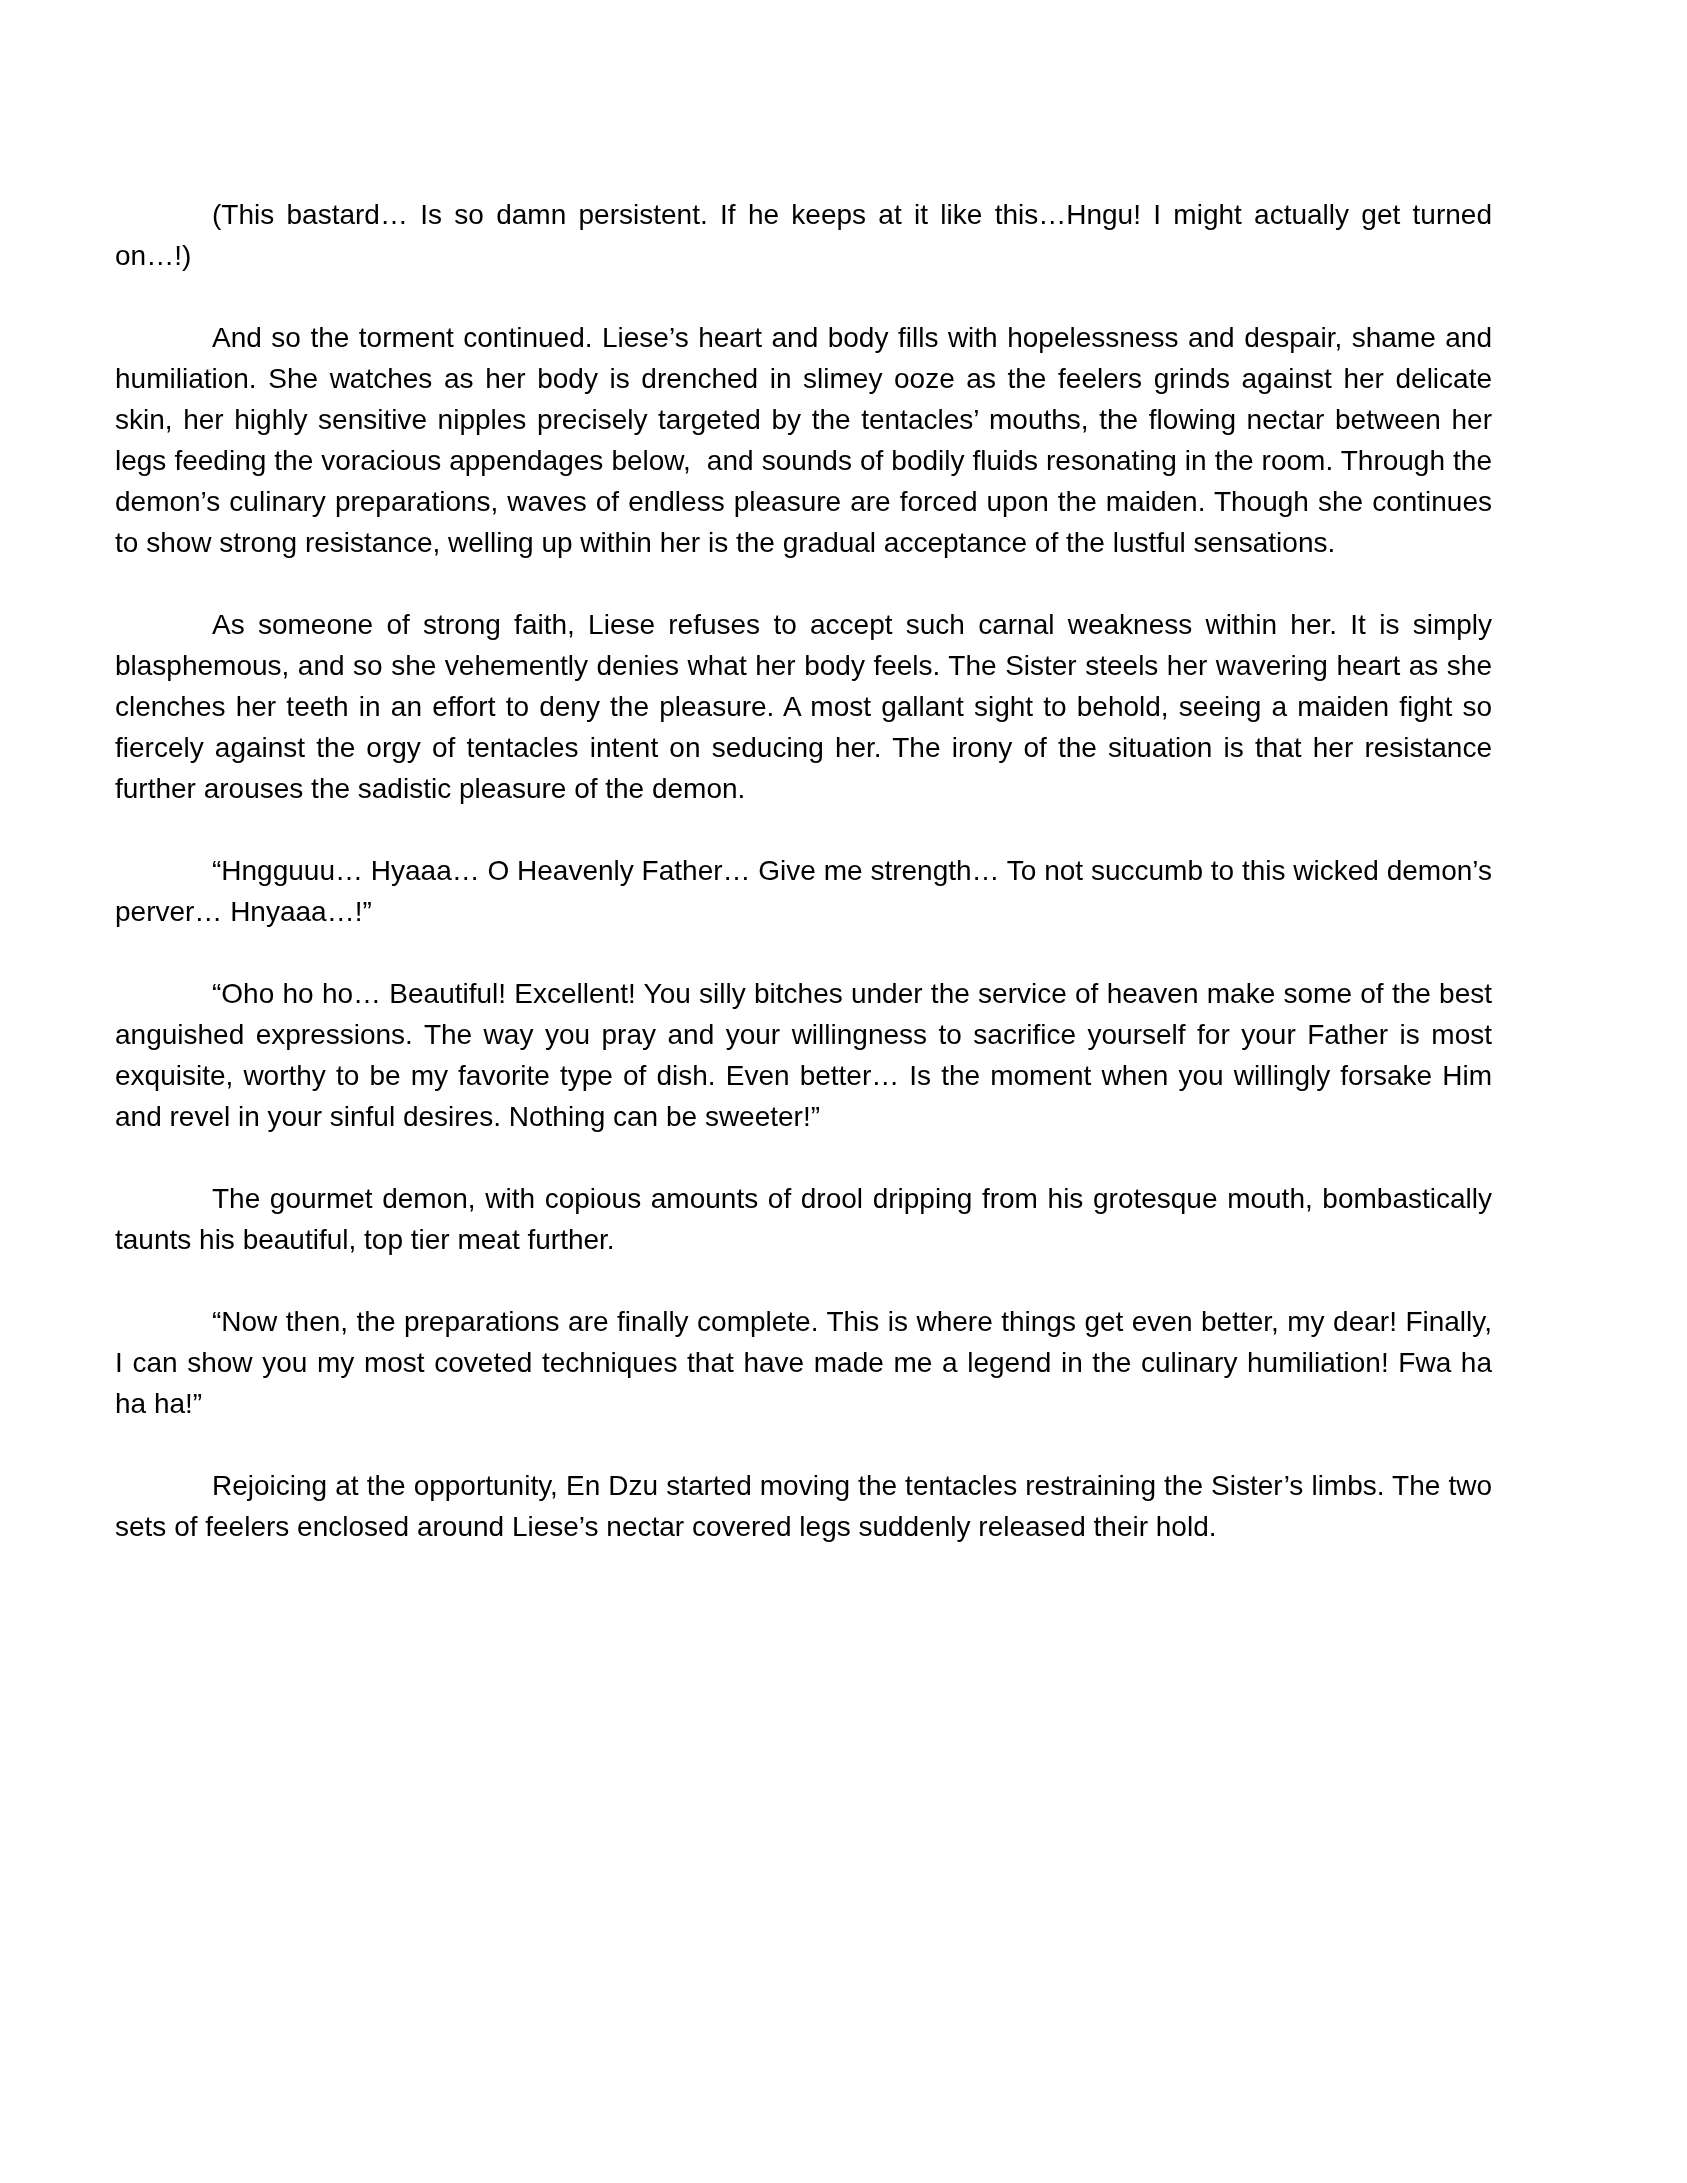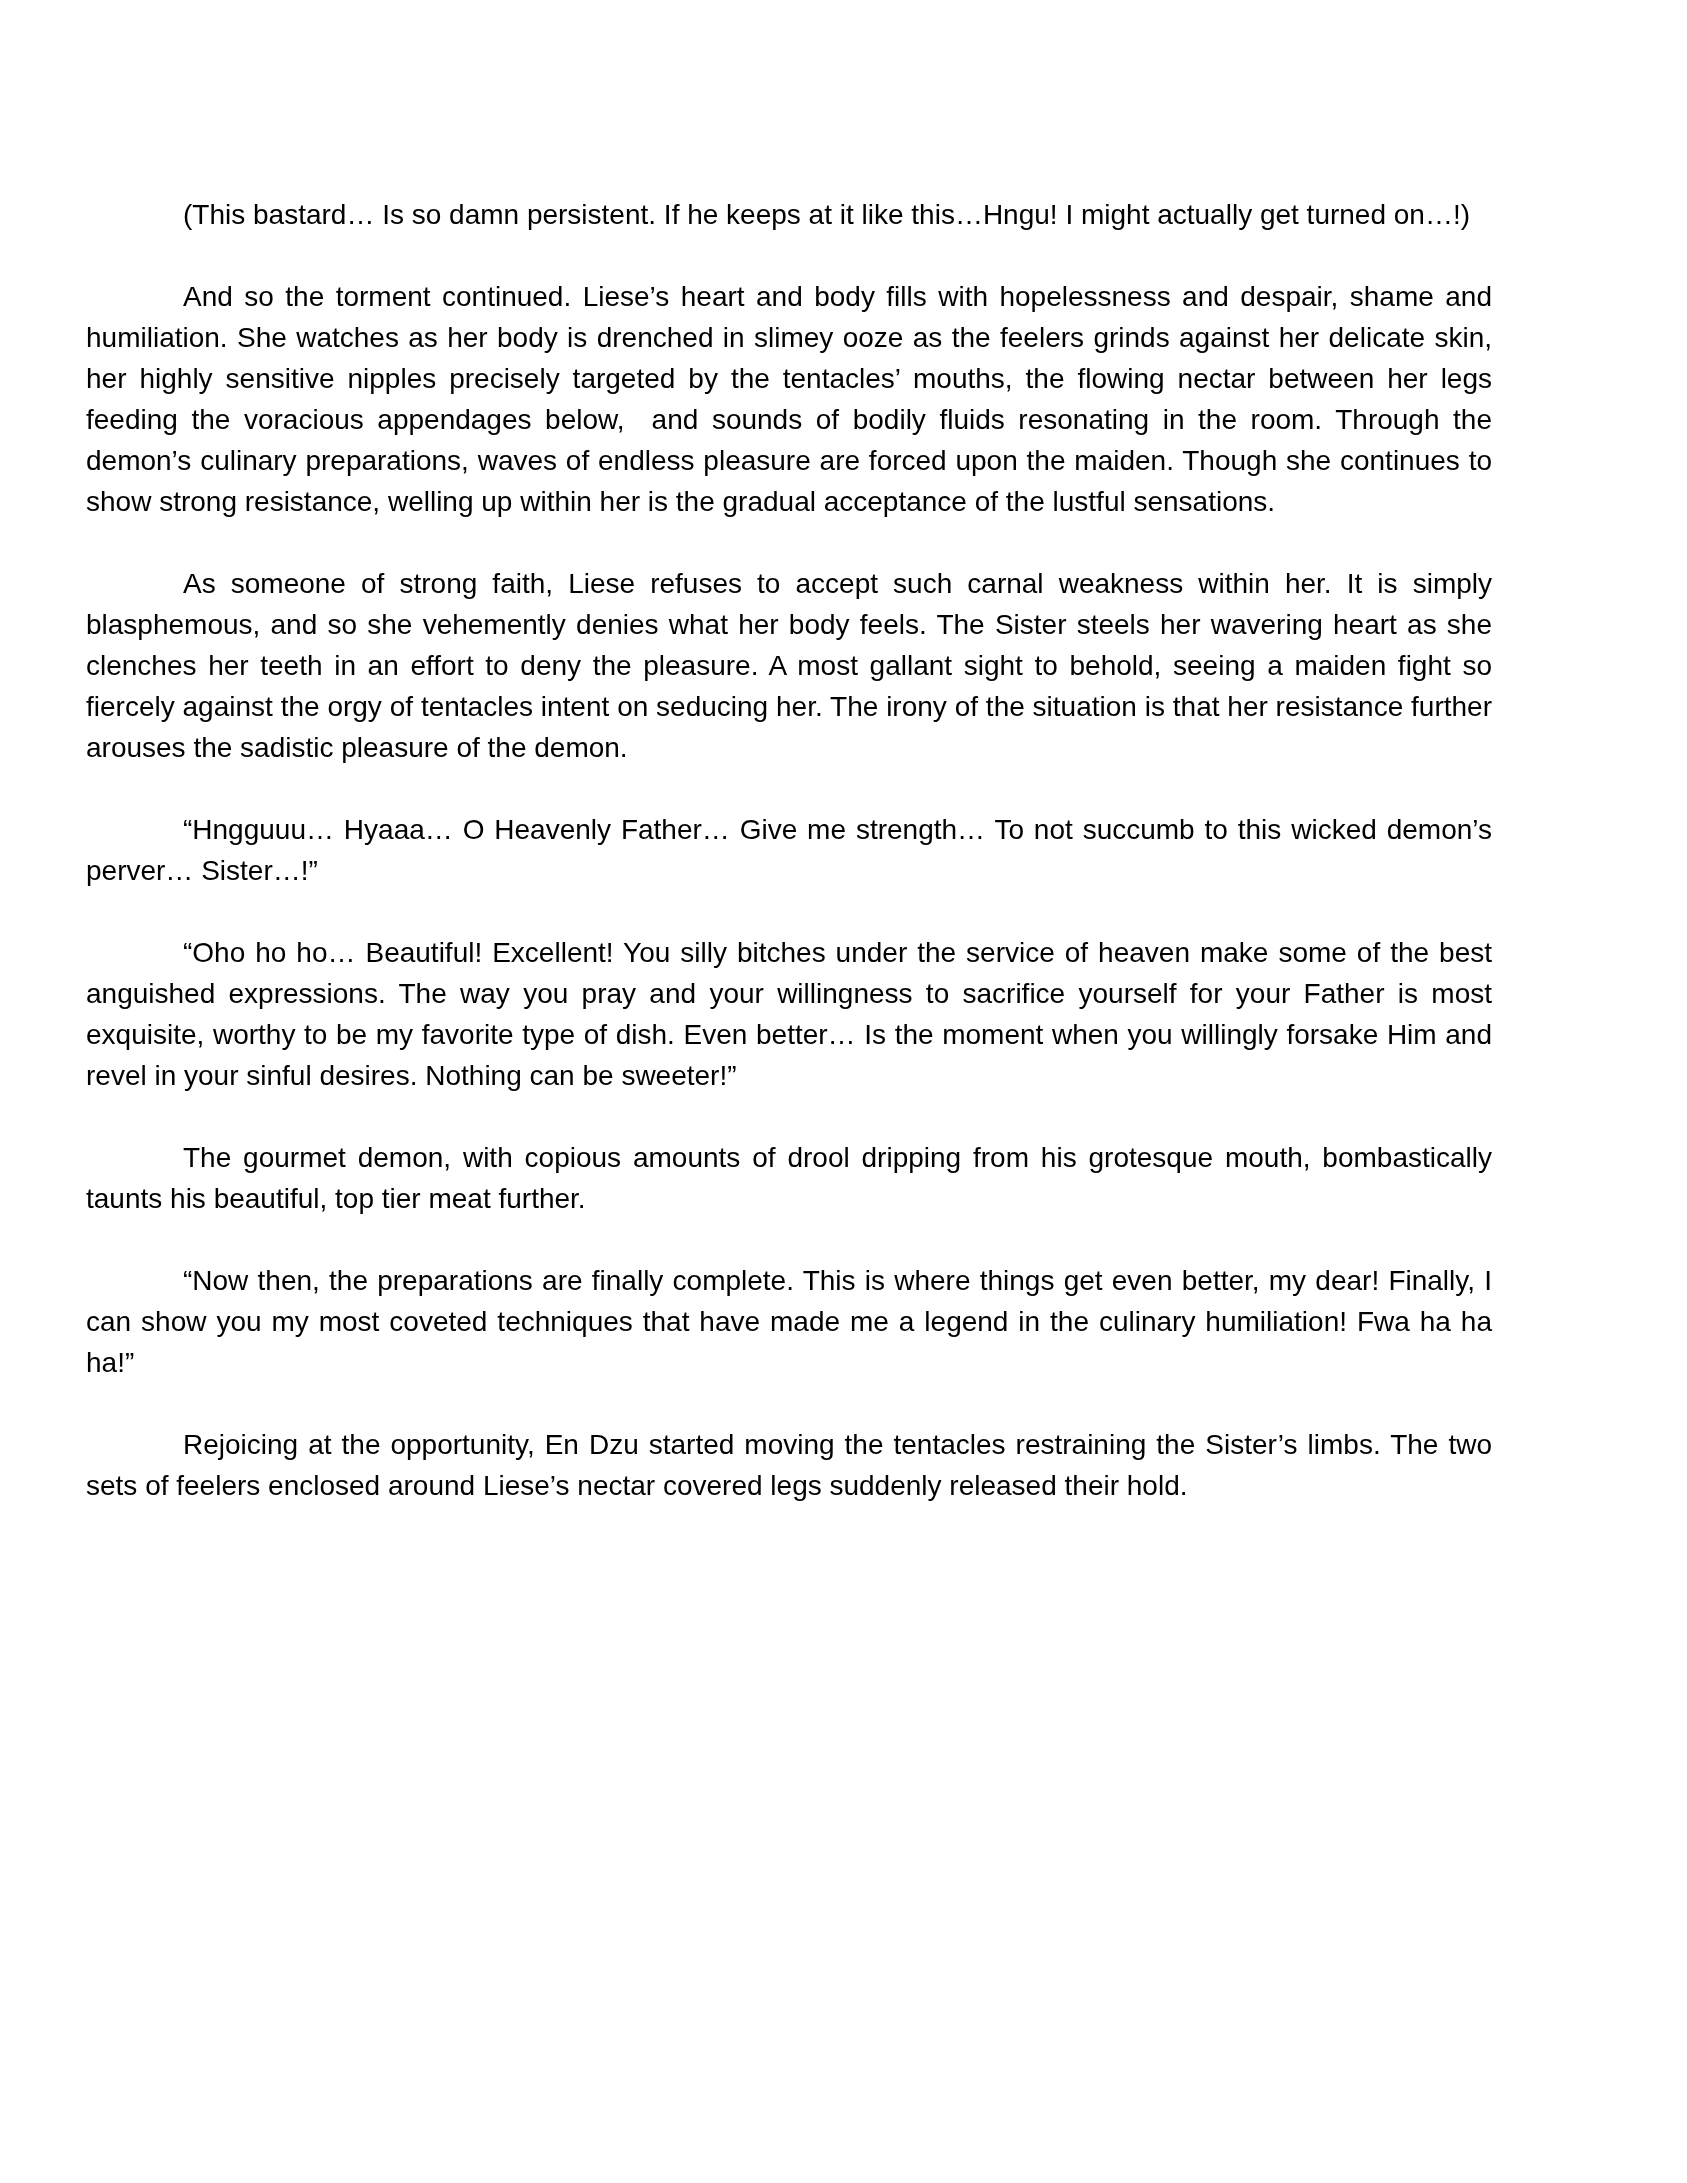--- a/index.html
+++ b/index.html
@@ -6,21 +6,21 @@
     margin: 0;
     padding: 0;
     background: #ffffff;
   }
   .page {
     position: relative;
     width: 1687px;
     height: 1617px;
     box-sizing: border-box;
     background: #ffffff;
-    padding: 194px 195px 132px 86px;
+    padding: 194px 195px 132px 115px;
     overflow: hidden;
     font-family: "Liberation Sans", "DejaVu Sans", sans-serif;
   }
   .para {
     margin: 0 0 41px 0;
     font-size: 28px;
     line-height: 41px;
     color: #000000;
     text-align: justify;
     text-indent: 97px;
@@ -31,19 +31,19 @@
   }
   .para:last-child { margin-bottom: 14px; }
 </style>
 </head>
 <body>
 
 <div class="page">
   <p class="para">(This bastard… Is so damn persistent. If he keeps at it like this…Hngu! I might actually get turned on…!)</p>
   <p class="para">And so the torment continued. Liese’s heart and body fills with hopelessness and despair, shame and humiliation. She watches as her body is drenched in slimey ooze as the feelers grinds against her delicate skin, her highly sensitive nipples precisely targeted by the tentacles’ mouths, the flowing nectar between her legs feeding the voracious appendages below,  and sounds of bodily fluids resonating in the room. Through the demon’s culinary preparations, waves of endless pleasure are forced upon the maiden. Though she continues to show strong resistance, welling up within her is the gradual acceptance of the lustful sensations.</p>
   <p class="para">As someone of strong faith, Liese refuses to accept such carnal weakness within her. It is simply blasphemous, and so she vehemently denies what her body feels. The Sister steels her wavering heart as she clenches her teeth in an effort to deny the pleasure. A most gallant sight to behold, seeing a maiden fight so fiercely against the orgy of tentacles intent on seducing her. The irony of the situation is that her resistance further arouses the sadistic pleasure of the demon.</p>
-  <p class="para">“Hngguuu… Hyaaa… O Heavenly Father… Give me strength… To not succumb to this wicked demon’s perver… Sister…!”</p>
+  <p class="para">“Hngguuu… Hyaaa… O Heavenly Father… Give me strength… To not succumb to this wicked demon’s perver… Hnyaaa…!”</p>
   <p class="para">“Oho ho ho… Beautiful! Excellent! You silly bitches under the service of heaven make some of the best anguished expressions. The way you pray and your willingness to sacrifice yourself for your Father is most exquisite, worthy to be my favorite type of dish. Even better… Is the moment when you willingly forsake Him and revel in your sinful desires. Nothing can be sweeter!”</p>
   <p class="para">The gourmet demon, with copious amounts of drool dripping from his grotesque mouth, bombastically taunts his beautiful, top tier meat further.</p>
   <p class="para">“Now then, the preparations are finally complete. This is where things get even better, my dear! Finally, I can show you my most coveted techniques that have made me a legend in the culinary humiliation! Fwa ha ha ha!”</p>
   <p class="para">Rejoicing at the opportunity, En Dzu started moving the tentacles restraining the Sister’s limbs. The two sets of feelers enclosed around Liese’s nectar covered legs suddenly released their hold.</p>
 </div>
 
 
 </body></html>

